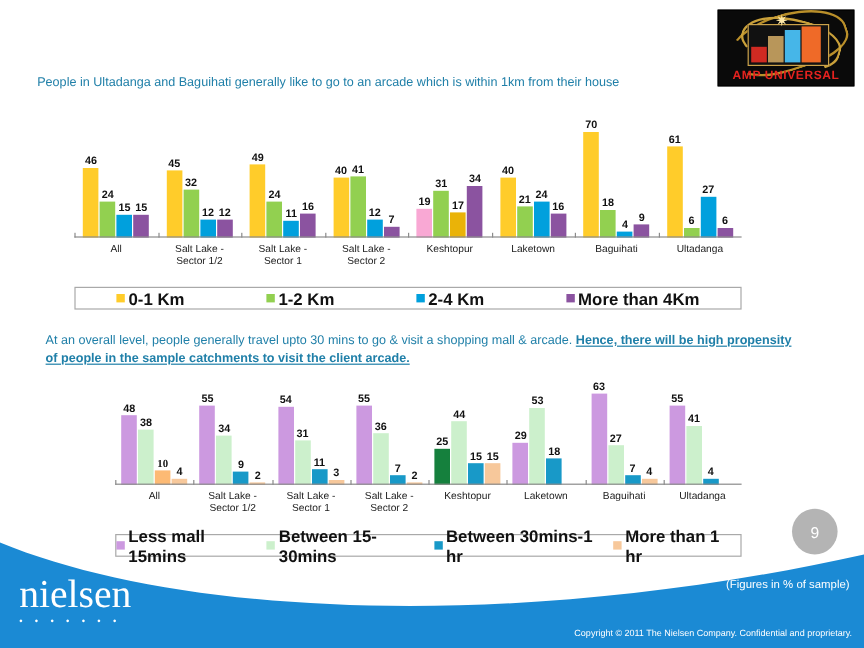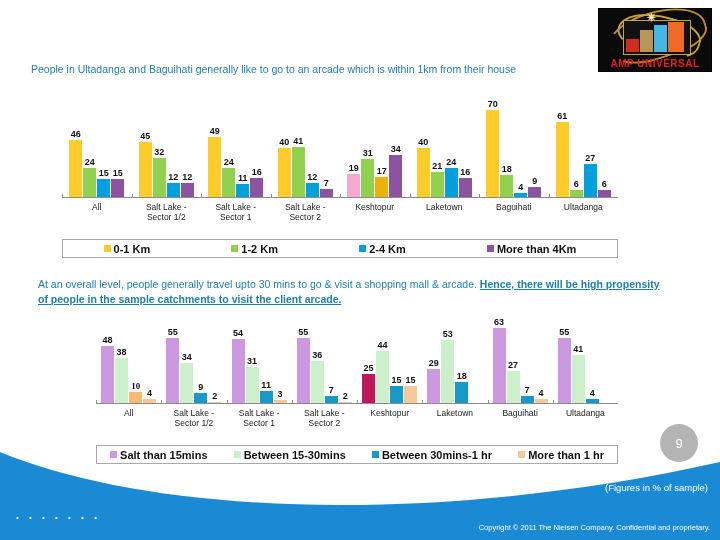--- a/index.html
+++ b/index.html
@@ -69,21 +69,21 @@
     content:"";position:absolute;left:0;top:-4px;width:1px;height:4px;background:#8b8b8b;
   }
   .legend{
     position:absolute;left:0;right:0;
     border:1px solid #a9a9a9;background:#fff;
     display:flex;align-items:center;justify-content:space-around;
     height:17px;
   }
   .legend .li{display:flex;align-items:center;gap:3px;}
   .legend .sw{width:7px;height:7px;display:inline-block;}
-  .legend .lt{font-size:11px;font-weight:bold;color:#111;}
+  .legend .lt{font-size:14px;font-weight:bold;color:#111;}
 
   
   #mid-text{
     position:absolute;left:38px;top:277px;width:625px;
     color:#1f7fa8;font-size:10.5px;line-height:15px;
   }
   #mid-text .u{text-decoration:underline;font-weight:bold;}
 
   
   #footer-wave{
@@ -378,21 +378,21 @@
             <div class="bar" style="width: 13px; height: 8.44118px; background: rgb(24, 153, 200);">
               <span class="val">7</span>
             </div>
             <div class="bar" style="width: 13px; height: 2.41176px; background: rgb(247, 200, 155);">
               <span class="val">2</span>
             </div>
           </div>
         </div>
         <div class="group">
           <div class="bar-wrap" style="gap: 1px;">
-            <div class="bar" style="width: 13px; height: 30.1471px; background: #be185d;">
+            <div class="bar" style="width: 13px; height: 30.1471px; background: #15803d;">
               <span class="val">25</span>
             </div>
             <div class="bar" style="width: 13px; height: 53.0588px; background: rgb(204, 240, 204);">
               <span class="val">44</span>
             </div>
             <div class="bar" style="width: 13px; height: 18.0882px; background: rgb(24, 153, 200);">
               <span class="val">15</span>
             </div>
             <div class="bar" style="width: 13px; height: 18.0882px; background: rgb(247, 200, 155);">
               <span class="val">15</span>
@@ -471,21 +471,21 @@
       <div class="cat">
         <div>Baguihati</div>
       </div>
       <div class="cat">
         <div>Ultadanga</div>
       </div>
     </div>
   <div class="legend" id="c2-legend" style="top:123px;">
       <div class="li">
         <span class="sw" style="background: rgb(204, 153, 224);"></span>
-        <span class="lt">Salt than 15mins</span>
+        <span class="lt">Less mall 15mins</span>
       </div>
       <div class="li">
         <span class="sw" style="background: rgb(204, 240, 204);"></span>
         <span class="lt">Between 15-30mins</span>
       </div>
       <div class="li">
         <span class="sw" style="background: rgb(24, 153, 200);"></span>
         <span class="lt">Between 30mins-1 hr</span>
       </div>
       <div class="li">
@@ -498,14 +498,15 @@
 <div id="footer-wave">
   <svg width="720" height="118" viewBox="0 0 720 118" preserveAspectRatio="none">
     <path d="M0,30 C150,92 430,105 720,40 L720,118 L0,118 Z" fill="#1b8ad4"></path>
     <path d="M0,26 C150,88 430,101 720,36 L720,44 C430,110 150,97 0,35 Z" fill="#ffffff" opacity="0.0"></path>
   </svg>
 </div>
 <div id="page-badge">9</div>
 <div id="figures-note">(Figures in % of sample)</div>
 <div id="copyright">Copyright © 2011 The Nielsen Company. Confidential and proprietary.</div>
 <div id="nielsen">
+  <div class="word">nielsen</div>
   <div class="dots">• • • • • • •</div>
 </div>
 
 </body></html>

